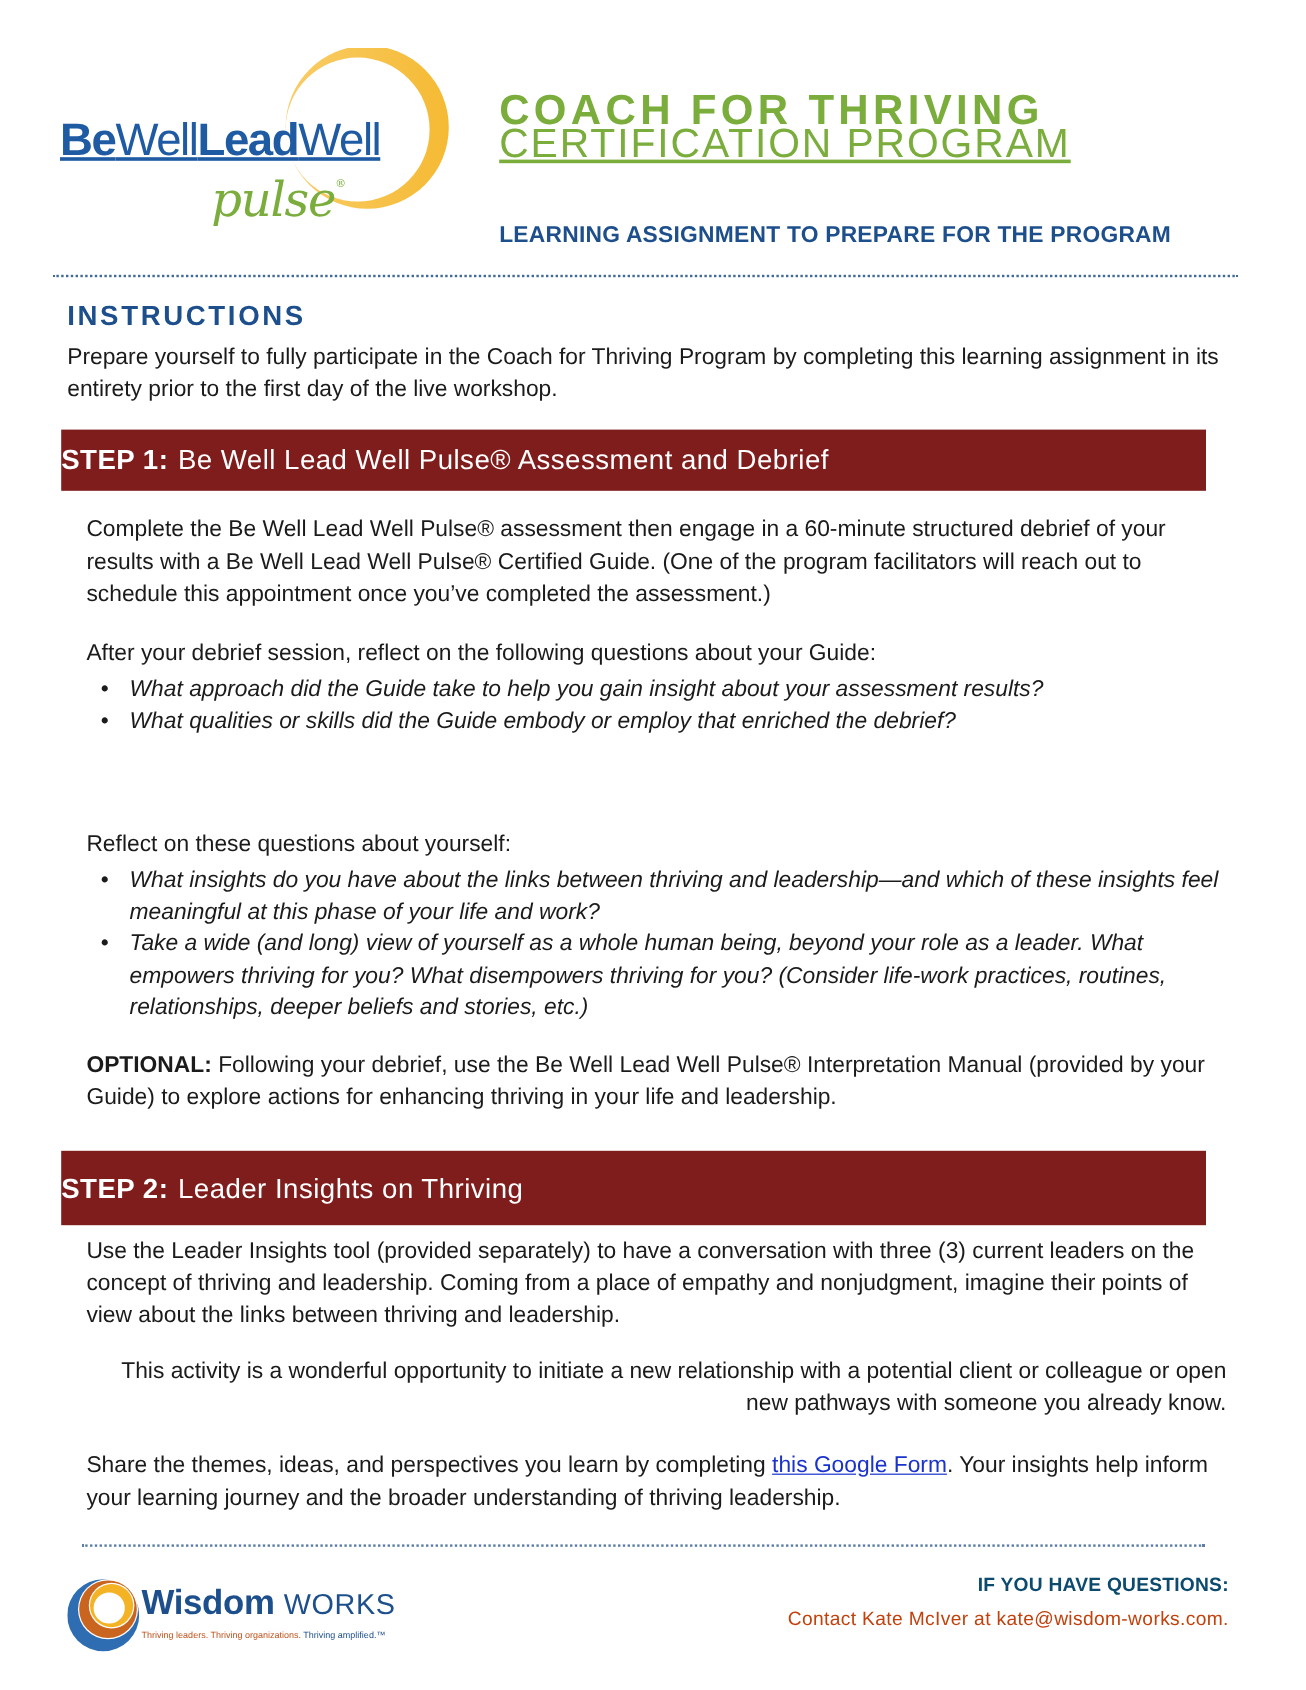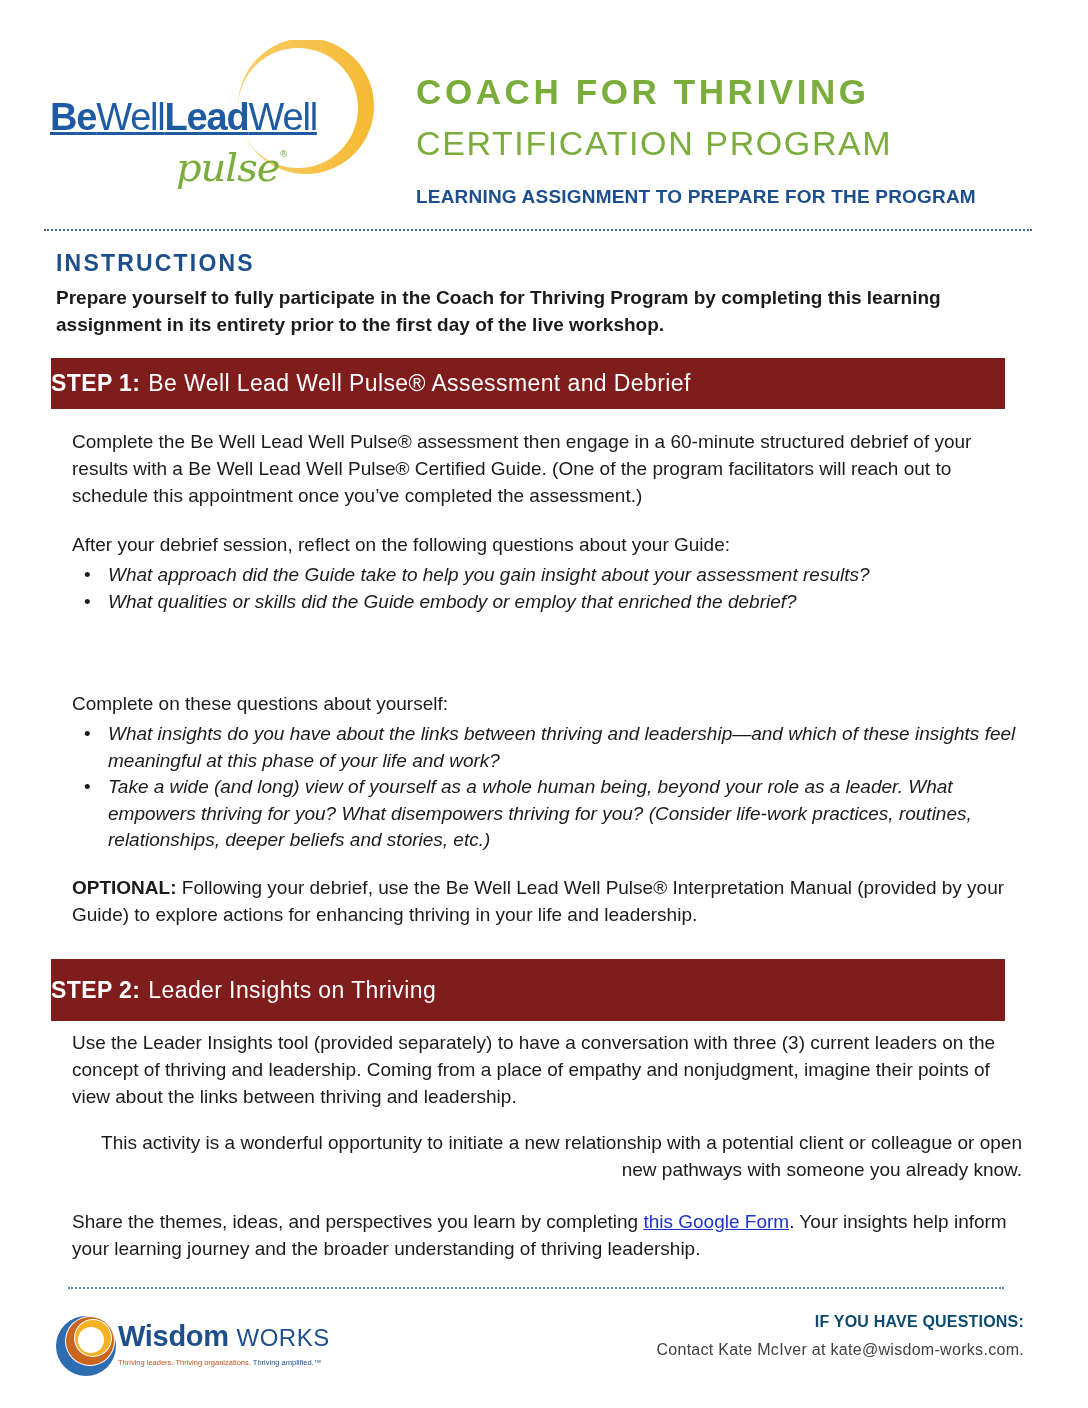--- a/index.html
+++ b/index.html
@@ -8,30 +8,30 @@
 
   .logo { position: absolute; left: 48px; top: 40px; width: 340px; height: 150px; }
   .logo-arc { position: absolute; left: 0; top: 0; }
   .logo-text { position: absolute; left: 2px; top: 56px; font-size: 38px; letter-spacing: -1.2px; color: #1f5ba3; white-space: nowrap; text-decoration: underline; }
   .logo-text .b { font-weight: bold; }
   .logo-text .l { font-weight: normal; }
   .logo-pulse { position: absolute; left: 128px; top: 104px; font-family: "DejaVu Serif", serif; font-style: italic; font-size: 40px; color: #7aad3c; letter-spacing: -1px; }
   .logo-pulse sup { font-size: 9px; font-style: normal; vertical-align: 24px; color: #7aad3c; }
 
   .title-1 { position: absolute; left: 416px; top: 72px; font-size: 35px; font-weight: bold; color: #7aad3c; letter-spacing: 3.6px; white-space: nowrap; }
-  .title-2 { position: absolute; left: 416px; top: 124px; font-size: 34px; font-weight: normal; color: #7aad3c; letter-spacing: 1.6px; white-space: nowrap; }
+  .title-2 { position: absolute; left: 416px; top: 101px; font-size: 34px; font-weight: normal; color: #7aad3c; letter-spacing: 1.6px; white-space: nowrap; text-decoration: underline; }
   .subtitle { position: absolute; left: 416px; top: 186px; font-size: 19px; font-weight: bold; color: #1d4f8c; letter-spacing: 0.2px; white-space: nowrap; }
 
   .dotted { position: absolute; height: 0; border-top: 2px dotted #3f6a96; }
   .dotted.top { left: 44px; width: 988px; top: 229px; }
   .dotted.bottom { left: 68px; width: 936px; top: 1287px; border-top-color: #5a7ea6; }
 
   .instr-head { position: absolute; left: 56px; top: 250px; font-size: 23px; font-weight: bold; color: #1d4f8c; letter-spacing: 2.2px; }
   .para { position: absolute; font-size: 19px; line-height: 27px; color: #1b1b1b; }
-  .instr-text { left: 56px; top: 284px; width: 960px; font-weight: bold; }
+  .instr-text { left: 56px; top: 284px; width: 960px; }
 
   .step-bar { position: absolute; left: 51px; width: 954px; background: #7f1d1d; color: #fff; font-size: 23px; padding-left: 0; display: flex; align-items: center; white-space: nowrap; letter-spacing: 0.4px; }
   .step-bar .num { font-weight: bold; margin-right: 8px; }
   .step-1 { top: 358px; height: 51px; }
   .step-2 { top: 959px; height: 62px; }
 
   .p1 { left: 72px; top: 428px; width: 950px; }
   .p2 { left: 72px; top: 531px; width: 950px; }
   .list { position: absolute; left: 72px; width: 950px; list-style: none; font-size: 19px; line-height: 26.5px; font-style: italic; color: #1b1b1b; }
   .list li { position: relative; padding-left: 36px; }
@@ -49,21 +49,21 @@
   .p7 a { color: #1a33cc; text-decoration: underline; }
 
   .ww-logo { position: absolute; left: 56px; top: 1308px; width: 290px; height: 78px; }
   .ww-text { position: absolute; left: 62px; top: 12px; font-size: 29px; color: #1d4f8c; white-space: nowrap; letter-spacing: -0.3px; }
   .ww-text .w1 { font-weight: bold; }
   .ww-text .w2 { font-size: 24px; letter-spacing: 0.5px; }
   .ww-tag { position: absolute; left: 62px; top: 50px; font-size: 7.5px; color: #c0531d; white-space: nowrap; }
   .ww-tag .amp { color: #1d4f8c; }
 
   .contact-head { position: absolute; right: 64px; top: 1313px; font-size: 16px; font-weight: bold; color: #0c4a6e; text-align: right; white-space: nowrap; letter-spacing: 0.2px; }
-  .contact-line { position: absolute; right: 64px; top: 1341px; font-size: 16px; color: #404040; text-align: right; white-space: nowrap; letter-spacing: 0.3px; }
+  .contact-line { position: absolute; right: 64px; top: 1341px; font-size: 16px; color: #c2410c; text-align: right; white-space: nowrap; letter-spacing: 0.3px; }
 </style>
 </head>
 <body>
 
 <div class="logo">
   <svg class="logo-arc" width="340" height="150" viewBox="0 0 340 150">
     <defs>
       <linearGradient id="arcg" x1="0" y1="0" x2="1" y2="0">
         <stop offset="0" stop-color="#fde7b0"></stop>
         <stop offset="1" stop-color="#f5b82e"></stop>
@@ -95,21 +95,21 @@
   <span class="num">STEP 1:</span>
   <span>Be Well Lead Well Pulse® Assessment and Debrief</span>
 </div>
 
 <div class="para p1">Complete the Be Well Lead Well Pulse® assessment then engage in a 60-minute structured debrief of your results with a Be Well Lead Well Pulse® Certified Guide. (One of the program facilitators will reach out to schedule this appointment once you’ve completed the assessment.)</div>
 <div class="para p2">After your debrief session, reflect on the following questions about your Guide:</div>
 <ul class="list l1">
   <li>What approach did the Guide take to help you gain insight about your assessment results?</li>
   <li>What qualities or skills did the Guide embody or employ that enriched the debrief?</li>
 </ul>
-<div class="para p3">Complete on these questions about yourself:</div>
+<div class="para p3">Reflect on these questions about yourself:</div>
 <ul class="list l2">
   <li>What insights do you have about the links between thriving and leadership—and which of these insights feel meaningful at this phase of your life and work?</li>
   <li>Take a wide (and long) view of yourself as a whole human being, beyond your role as a leader. What empowers thriving for you? What disempowers thriving for you? (Consider life-work practices, routines, relationships, deeper beliefs and stories, etc.)</li>
 </ul>
 <div class="para p4"><span class="opt">OPTIONAL:</span><span> Following your debrief, use the Be Well Lead Well Pulse® Interpretation Manual (provided by your Guide) to explore actions for enhancing thriving in your life and leadership.</span></div>
 
 <div class="step-bar step-2">
   <span class="num">STEP 2:</span>
   <span>Leader Insights on Thriving</span>
 </div>

